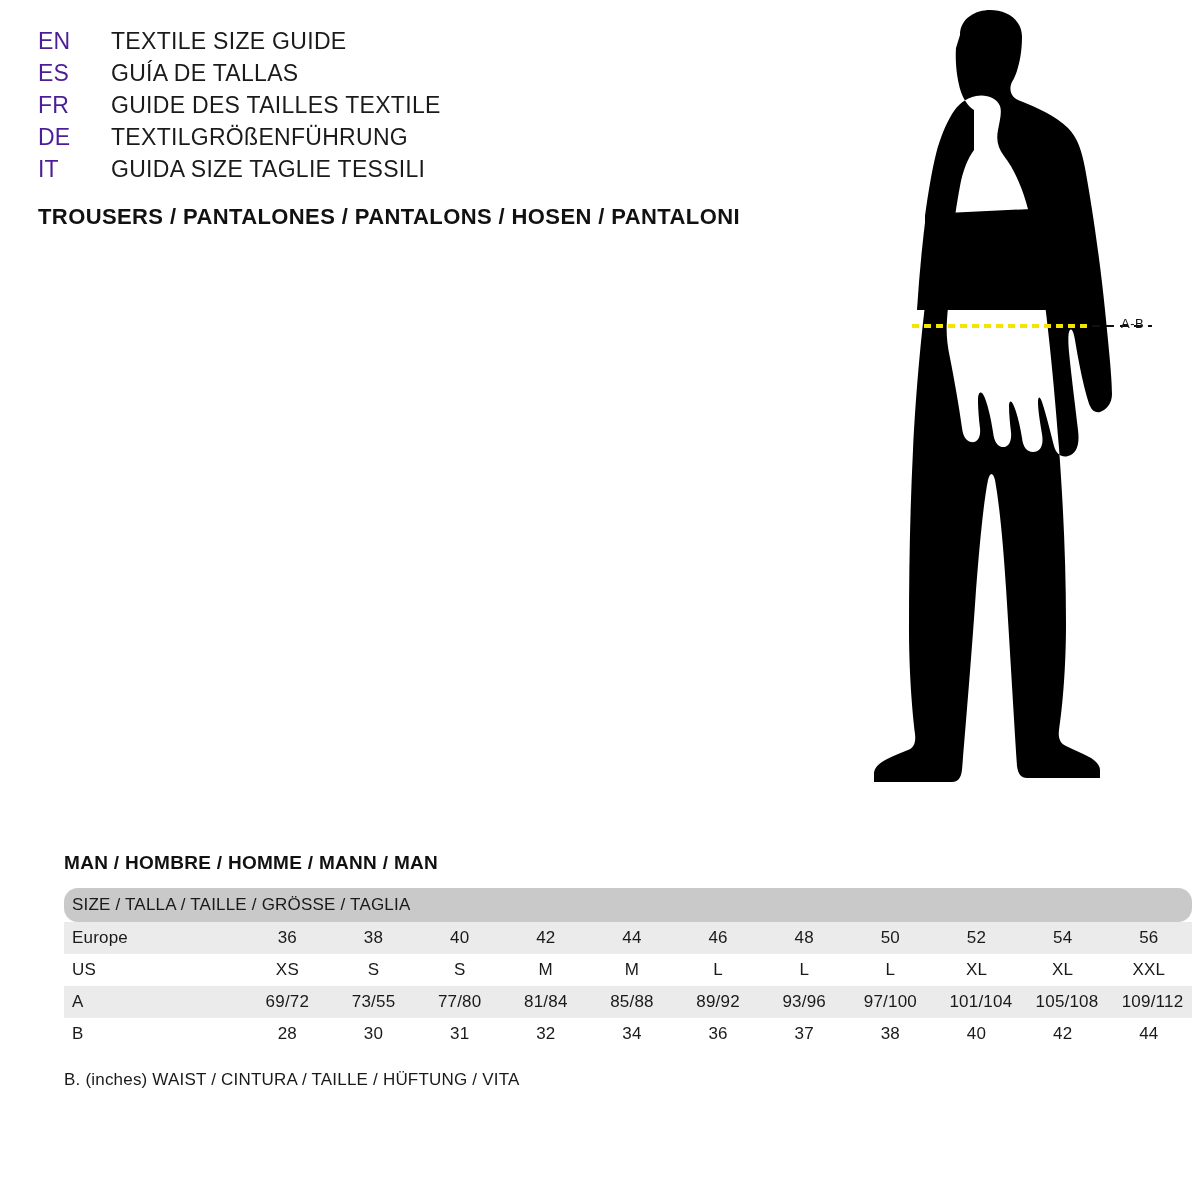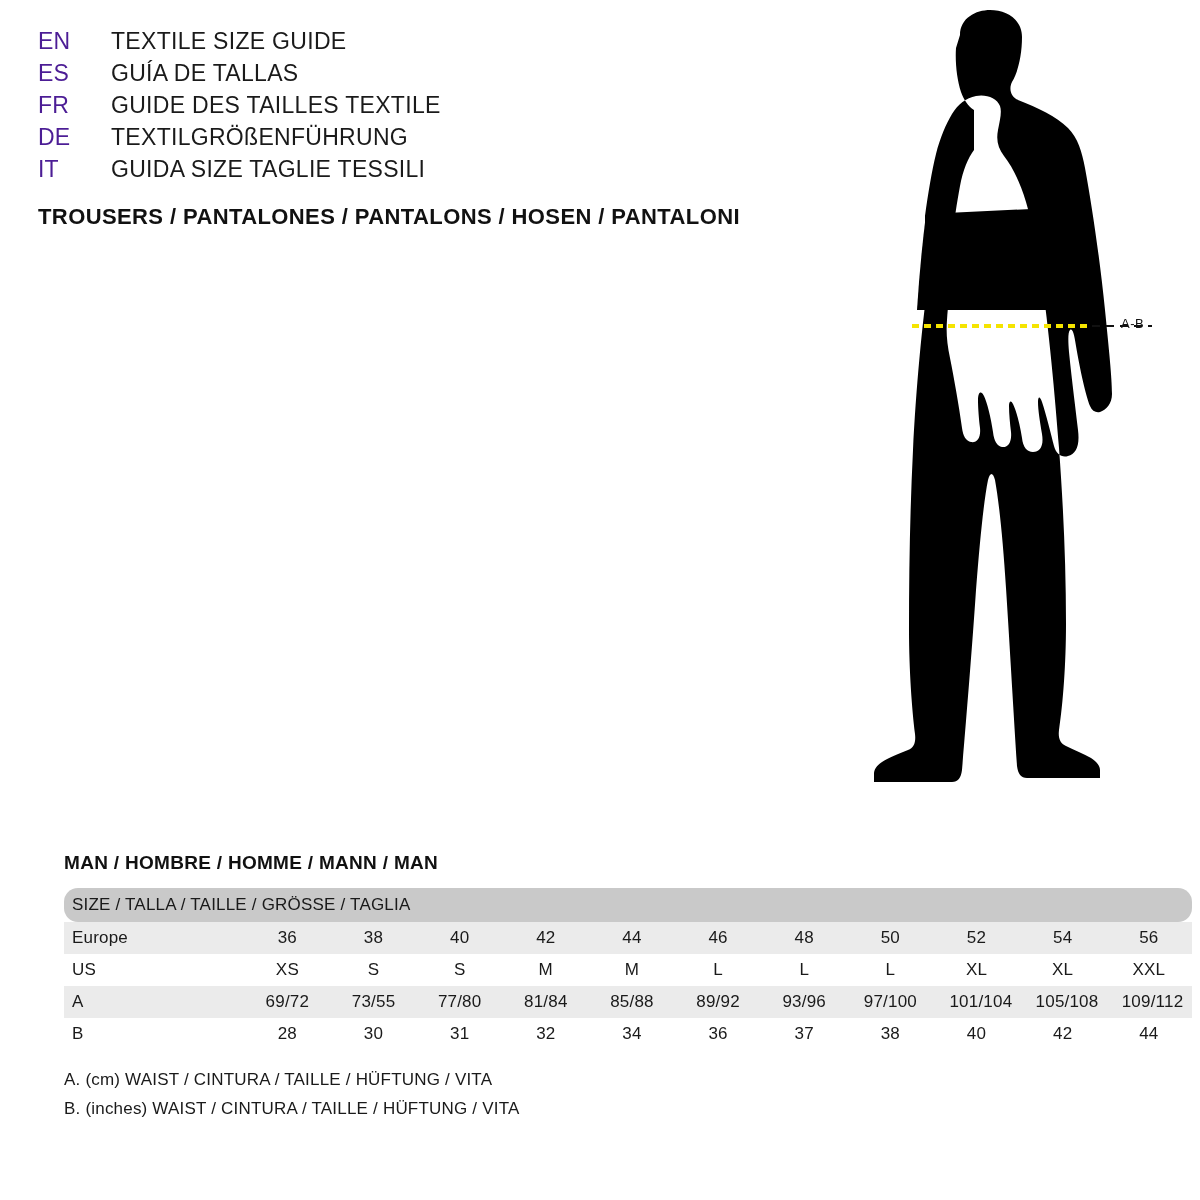--- a/index.html
+++ b/index.html
@@ -325,16 +325,15 @@
         <td>37</td>
         <td>38</td>
         <td>40</td>
         <td>42</td>
         <td>44</td>
       </tr>
     </tbody>
   </table>
 
   <div id="notes">
-    <div class="note-line">A. (cm) WAIST / CINTURA / TAILLE / HÜFTUNG / VITA</div>
     <div class="note-line">B. (inches) WAIST / CINTURA / TAILLE / HÜFTUNG / VITA</div>
   </div>
 </div>
 
 </body></html>

